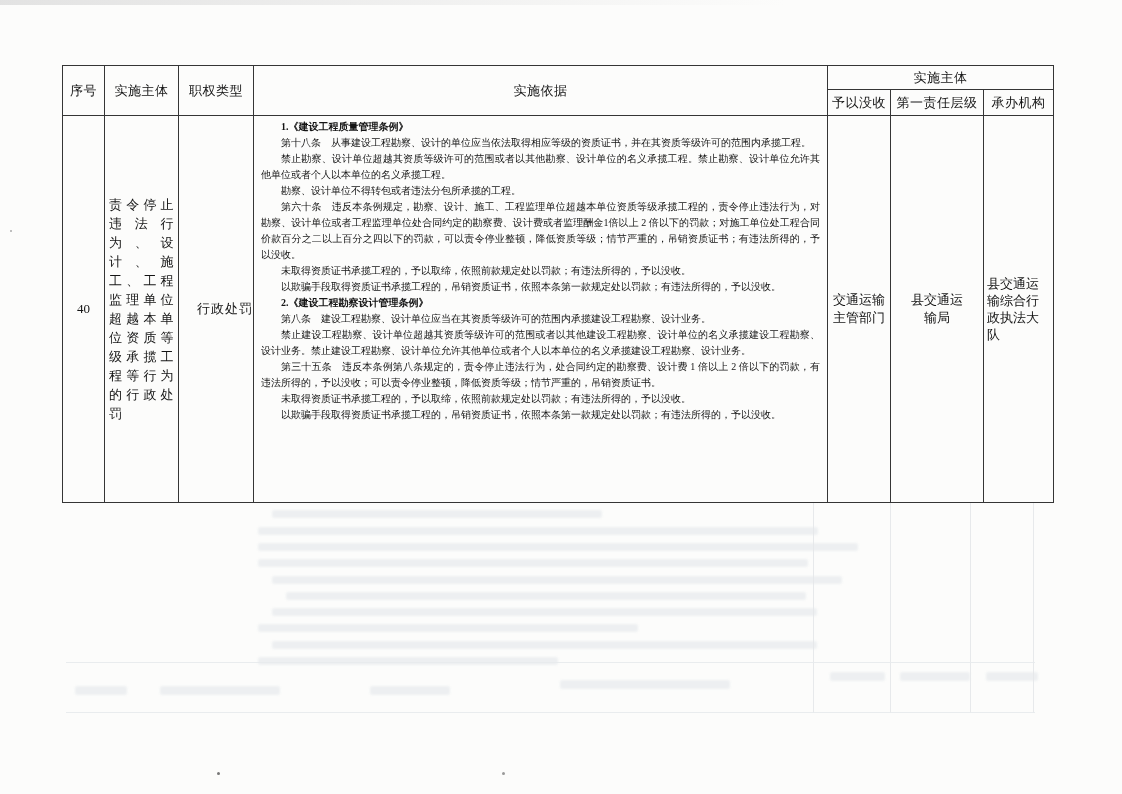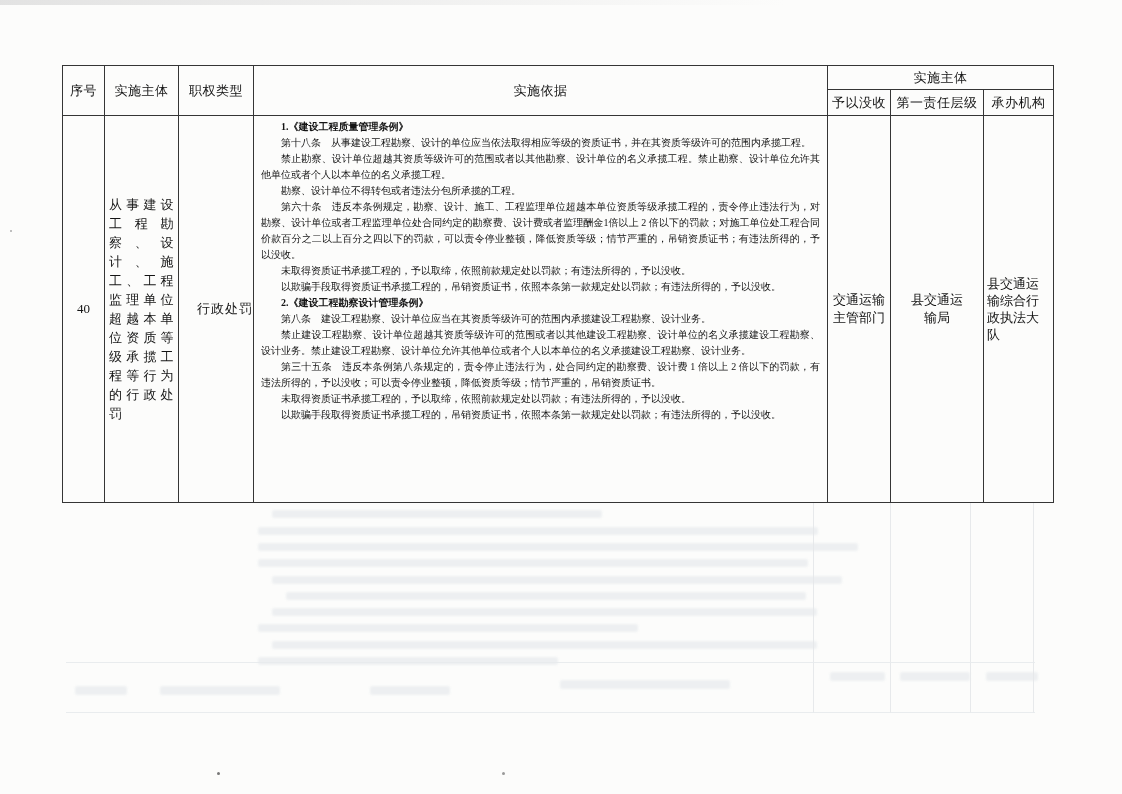--- a/index.html
+++ b/index.html
@@ -133,21 +133,21 @@
       <th rowspan="2">实施依据</th>
       <th colspan="3">实施主体</th>
     </tr>
     <tr class="hdr-sub">
       <th>予以没收</th>
       <th>第一责任层级</th>
       <th>承办机构</th>
     </tr>
     <tr class="body-row">
       <td class="c-seq">40</td>
-      <td class="c-name">从事建设工程勘察、设计、施工、工程监理单位超越本单位资质等级承揽工程等行为的行政处罚</td>
+      <td class="c-name">责令停止违法行为、设计、施工、工程监理单位超越本单位资质等级承揽工程等行为的行政处罚</td>
       <td class="c-type">行政处罚</td>
       <td class="c-basis">
         <p class="law-title">1.《建设工程质量管理条例》</p>
         <p>第十八条　从事建设工程勘察、设计的单位应当依法取得相应等级的资质证书，并在其资质等级许可的范围内承揽工程。</p>
         <p>禁止勘察、设计单位超越其资质等级许可的范围或者以其他勘察、设计单位的名义承揽工程。禁止勘察、设计单位允许其他单位或者个人以本单位的名义承揽工程。</p>
         <p>勘察、设计单位不得转包或者违法分包所承揽的工程。</p>
         <p>第六十条　违反本条例规定，勘察、设计、施工、工程监理单位超越本单位资质等级承揽工程的，责令停止违法行为，对勘察、设计单位或者工程监理单位处合同约定的勘察费、设计费或者监理酬金1倍以上 2 倍以下的罚款；对施工单位处工程合同价款百分之二以上百分之四以下的罚款，可以责令停业整顿，降低资质等级；情节严重的，吊销资质证书；有违法所得的，予以没收。</p>
         <p>未取得资质证书承揽工程的，予以取缔，依照前款规定处以罚款；有违法所得的，予以没收。</p>
         <p>以欺骗手段取得资质证书承揽工程的，吊销资质证书，依照本条第一款规定处以罚款；有违法所得的，予以没收。</p>
         <p class="law-title">2.《建设工程勘察设计管理条例》</p>

